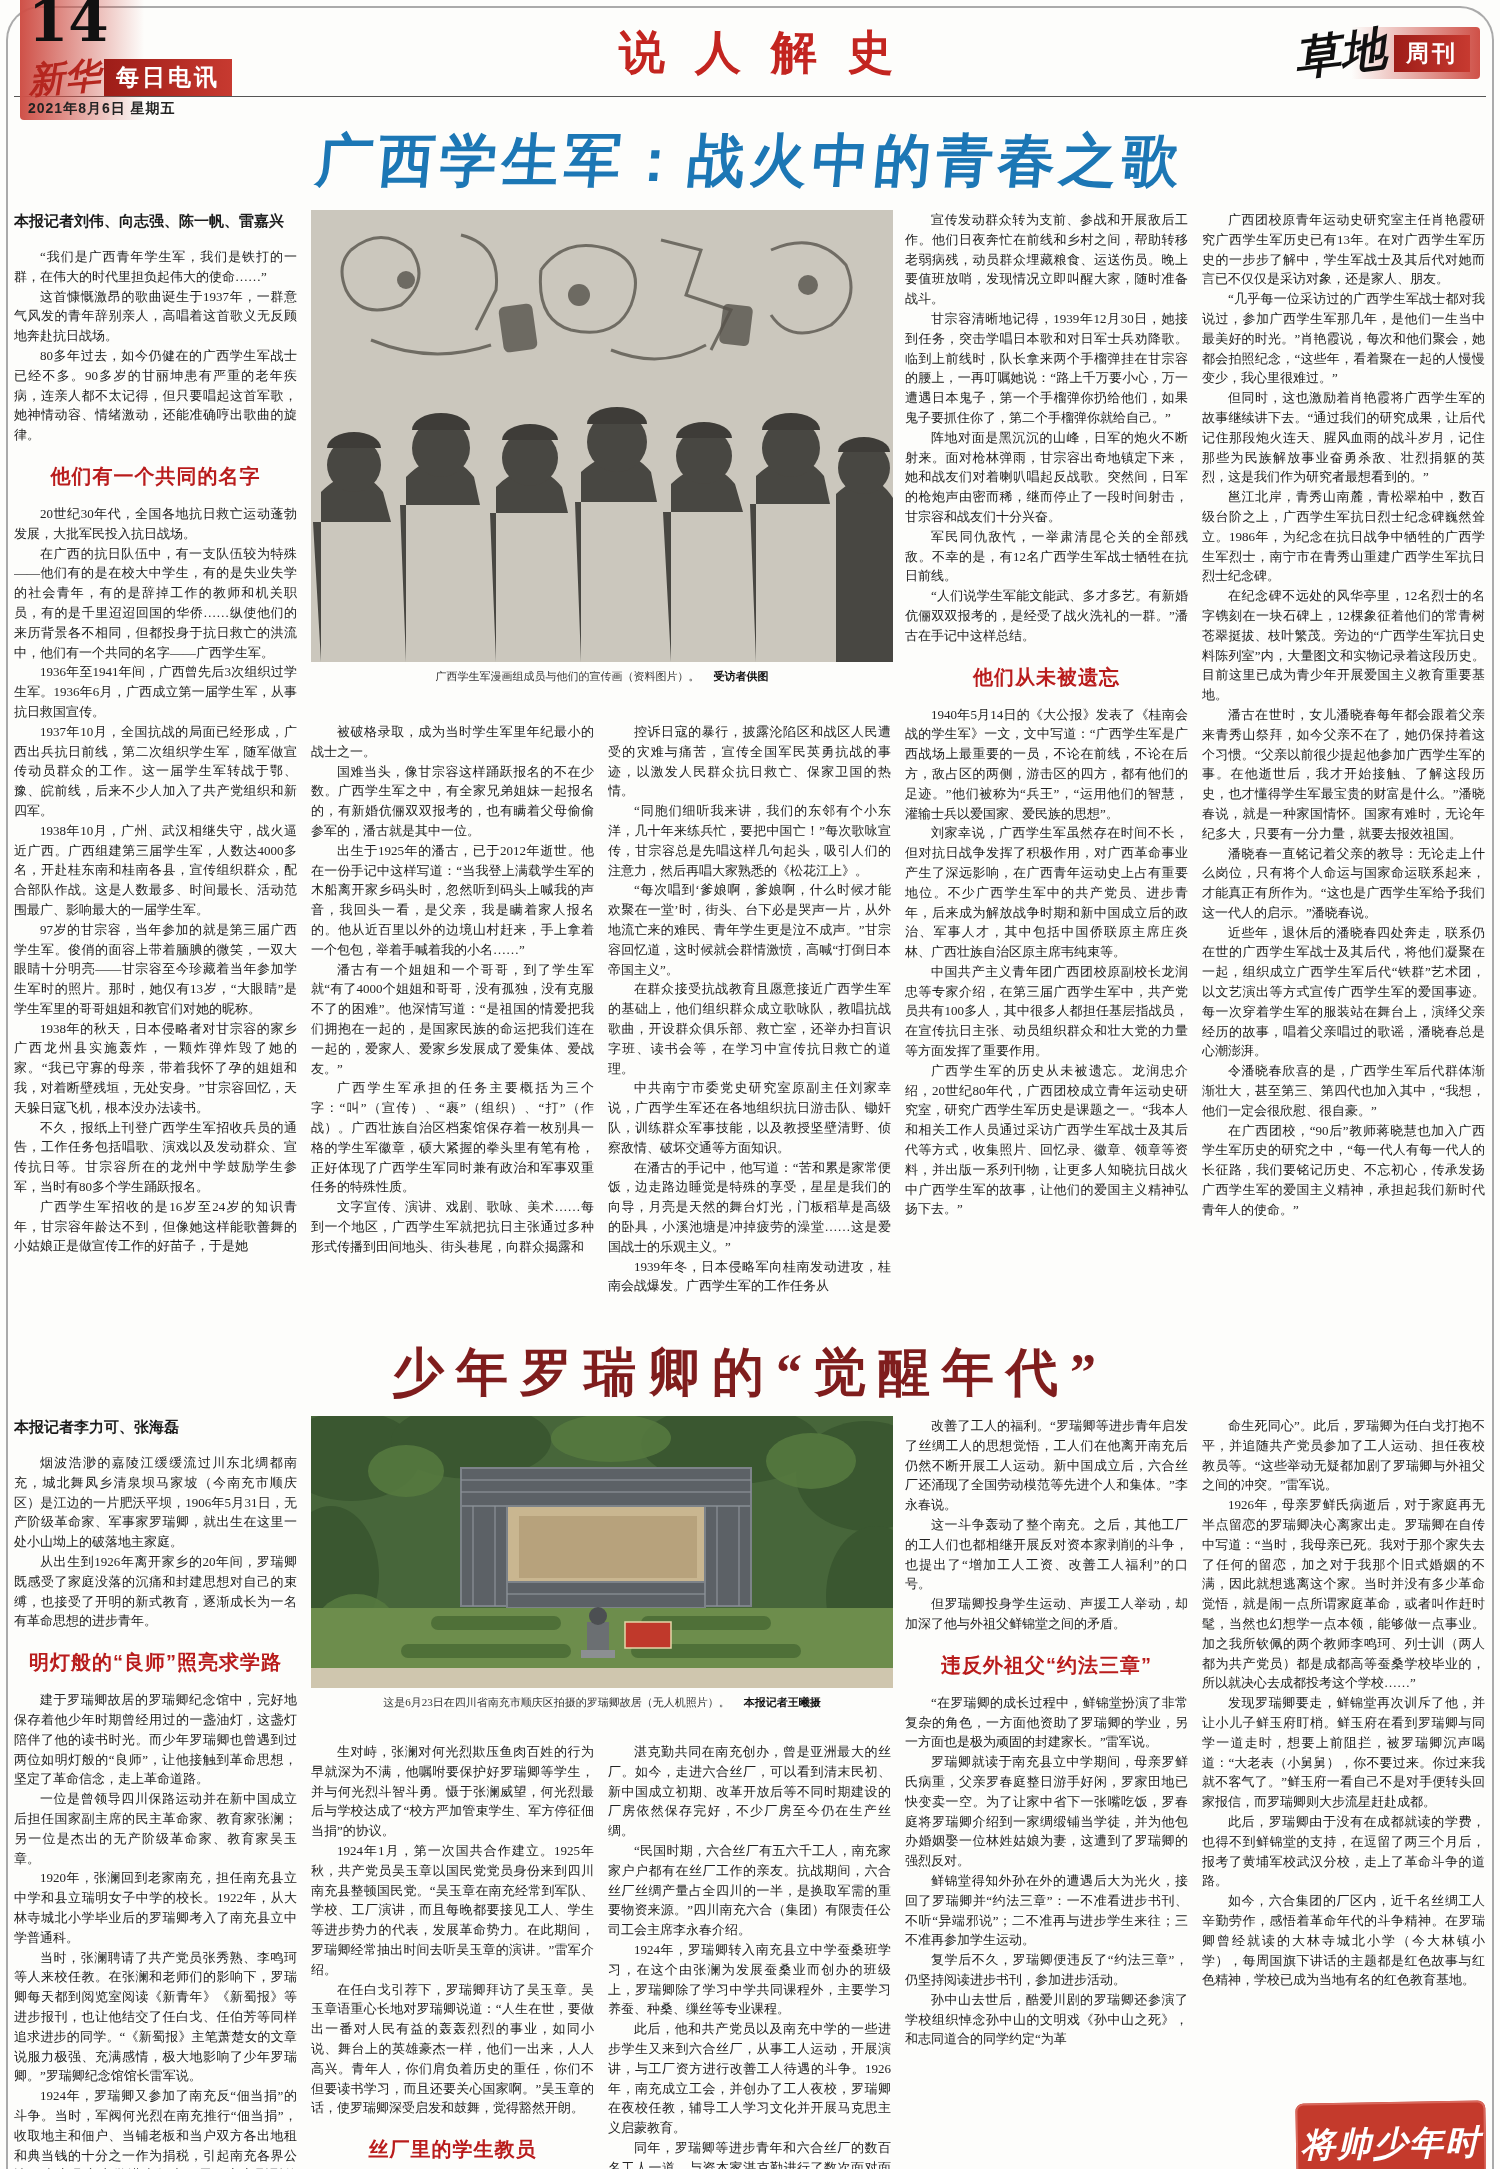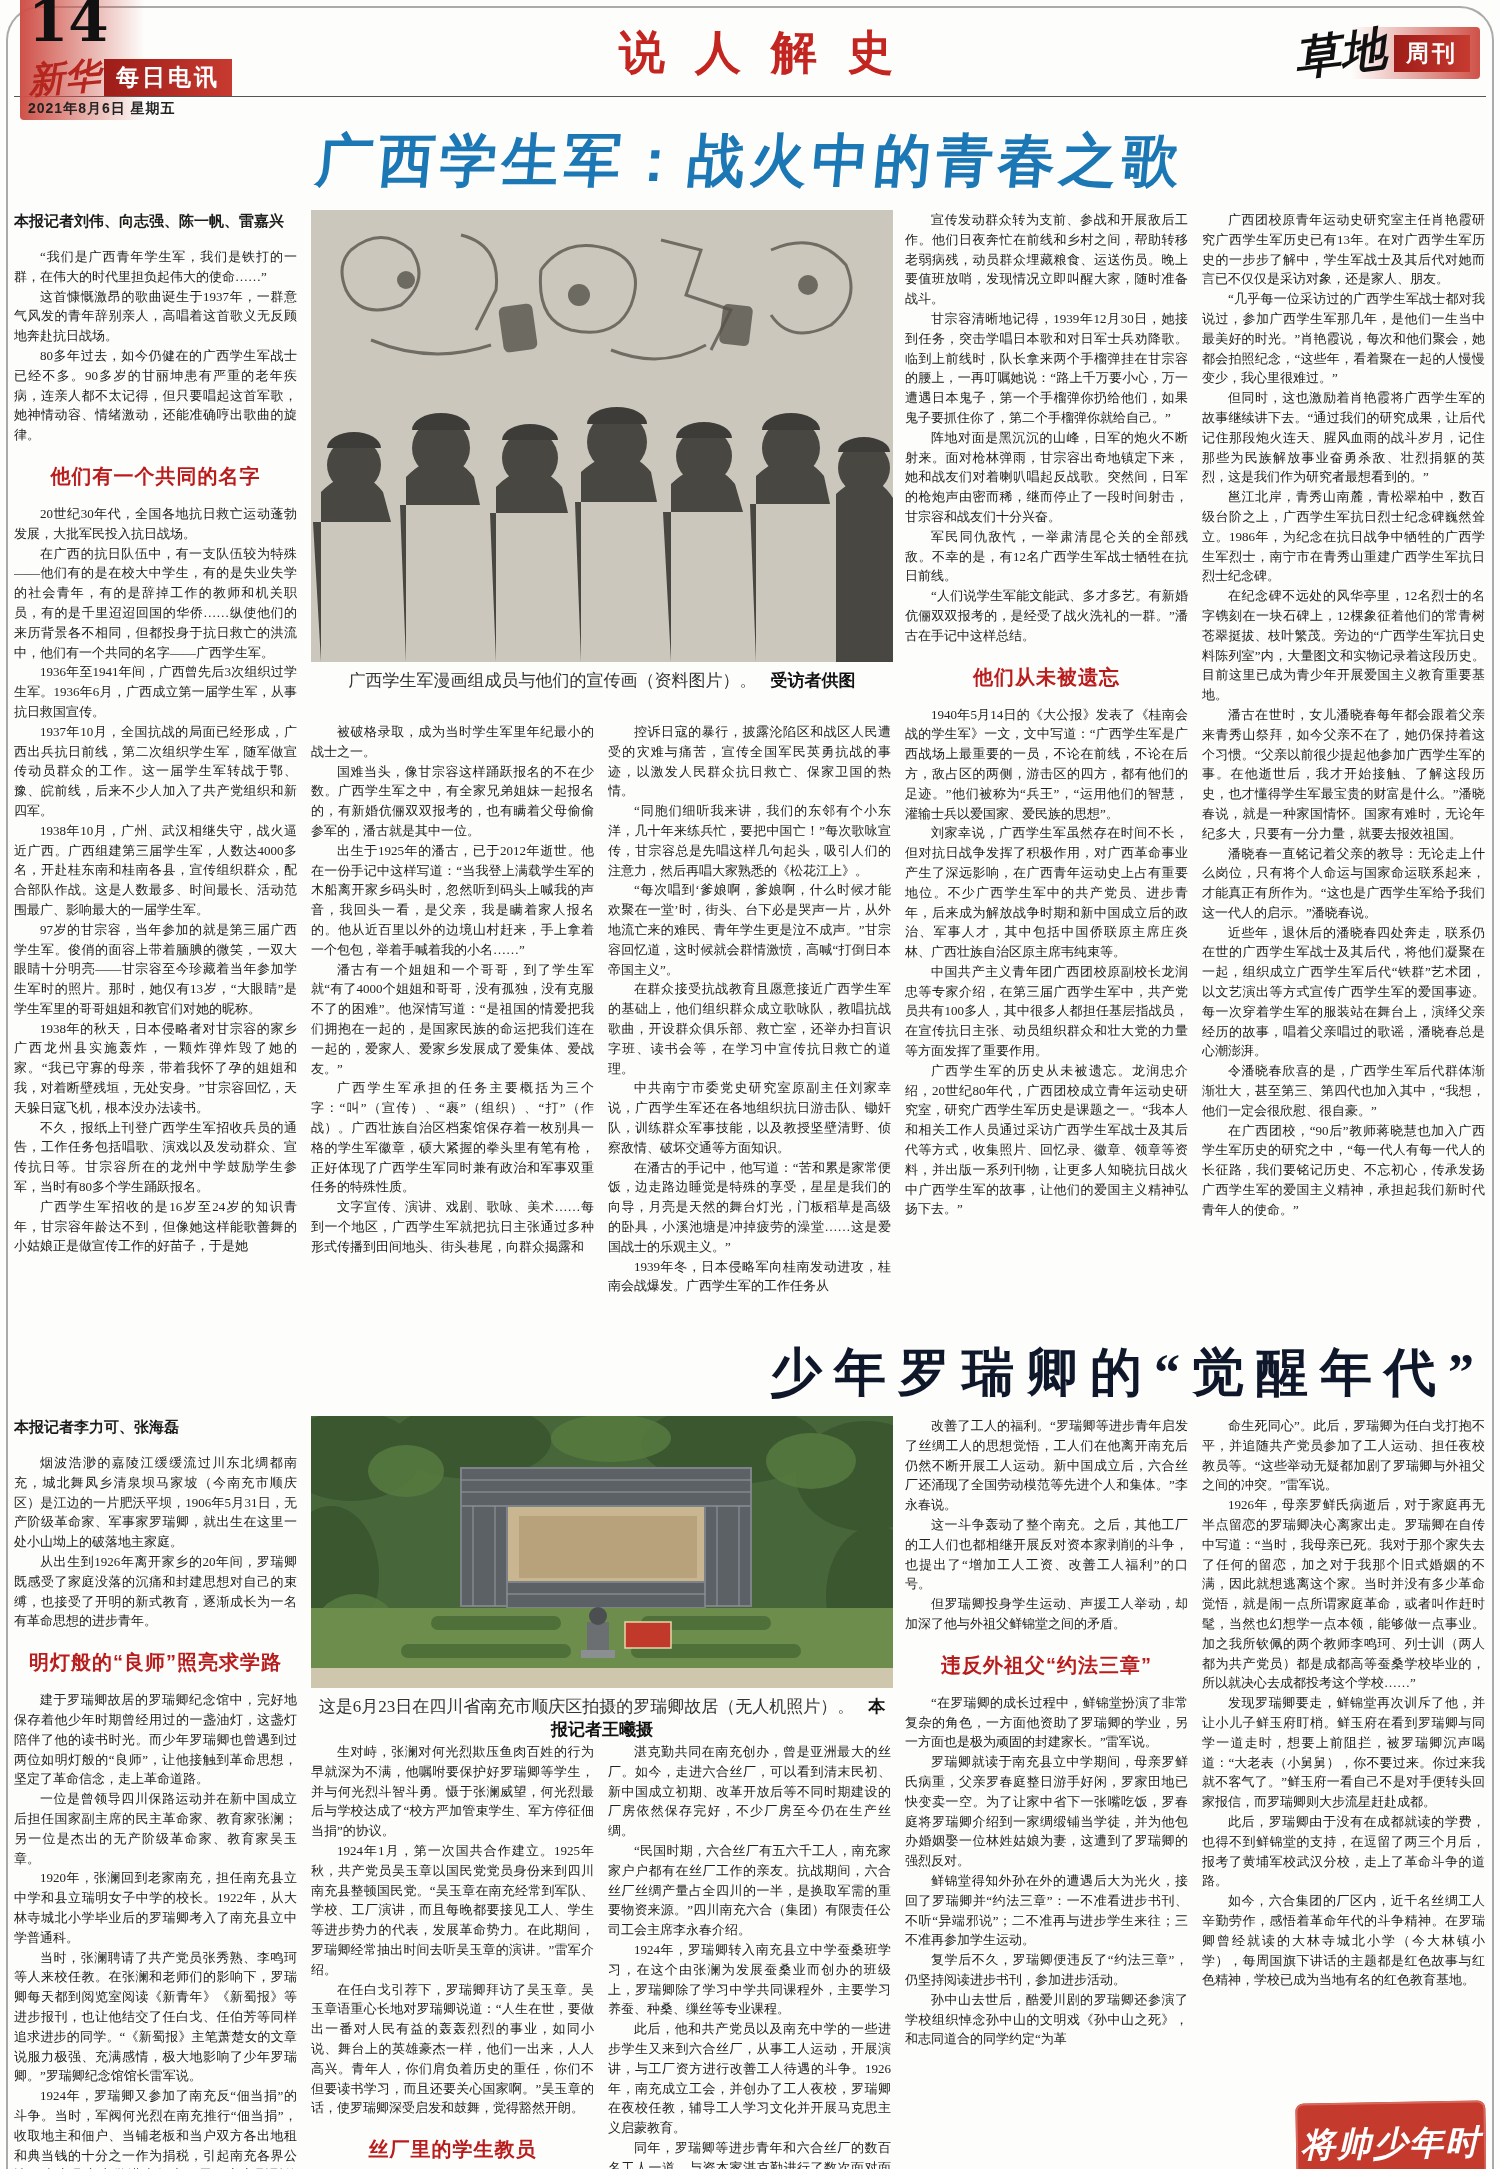--- a/index.html
+++ b/index.html
@@ -27,40 +27,40 @@
   .hdr-right{display:flex;align-items:center;gap:8px;
              background:linear-gradient(270deg,#cf5148 0%,rgba(255,255,255,0) 60%);
              padding:4px 10px 4px 28px;border-radius:4px;}
   .callig-black{font-family:"DejaVu Serif",serif;font-weight:bold;font-style:italic;font-size:46px;
                 line-height:44px;color:#111;transform:rotate(-7deg);}
   .hdr-rule{border:none;border-top:1.5px solid #555;margin:4px 0 0 0;}
 
   
   .headline1{margin:26px 0 10px 0;text-align:center;font-family:"Liberation Sans",sans-serif;
              font-weight:bold;font-size:57px;color:#1c77b5;letter-spacing:5px;transform:skewX(-5deg);}
-  .headline2{margin:30px 0 8px 0;text-align:right;font-family:"Liberation Serif",serif;
-             font-weight:bold;font-size:52px;color:#0f172a;letter-spacing:12px;}
+  .headline2{margin:30px 0 8px 0;text-align:center;font-family:"Liberation Serif",serif;
+             font-weight:bold;font-size:52px;color:#7f1d1d;letter-spacing:12px;}
 
   
   .textarea{position:relative;display:flex;gap:14px;overflow:hidden;}
   .ta1{height:1098px;}
   .ta2{height:782px;}
   .col{width:283px;flex:none;overflow:hidden;}
   .pad-a1{padding-top:512px;}
   .pad-a2{padding-top:326px;}
   .byline{font-family:"Liberation Sans",sans-serif;font-weight:bold;font-size:15px;margin:2px 0 16px 0;}
   .para{margin:0;font-size:13px;line-height:19.8px;text-align:justify;text-indent:2em;
         font-family:"Liberation Serif",serif;color:#222;}
   .subhead{font-family:"Liberation Sans",sans-serif;font-weight:bold;font-size:20px;color:#b91c1c;
            text-align:center;margin:18px 0 14px 0;letter-spacing:1px;}
 
   
   .photofig{position:absolute;left:297px;top:0;width:582px;margin:0;}
   .photo-box{width:582px;display:block;}
-  .caption{margin-top:7px;text-align:center;font-size:17px;color:#333;font-family:"Liberation Serif",serif;}
+  .caption{margin-top:7px;text-align:center;font-size:11px;color:#333;font-family:"Liberation Serif",serif;}
   .credit{font-family:"Liberation Sans",sans-serif;font-weight:bold;margin-left:14px;color:#111;}
 
   
   .seal{position:absolute;right:0;bottom:12px;width:190px;height:84px;background:#c43a2c;
         border-radius:8px;display:flex;align-items:center;justify-content:center;
         box-shadow:0 0 0 2px #d9685c inset;transform:rotate(-1deg);}
   .seal span{font-family:"DejaVu Serif",serif;font-weight:bold;font-style:italic;color:#fff;
              font-size:34px;letter-spacing:2px;}
 </style>
 </head>

